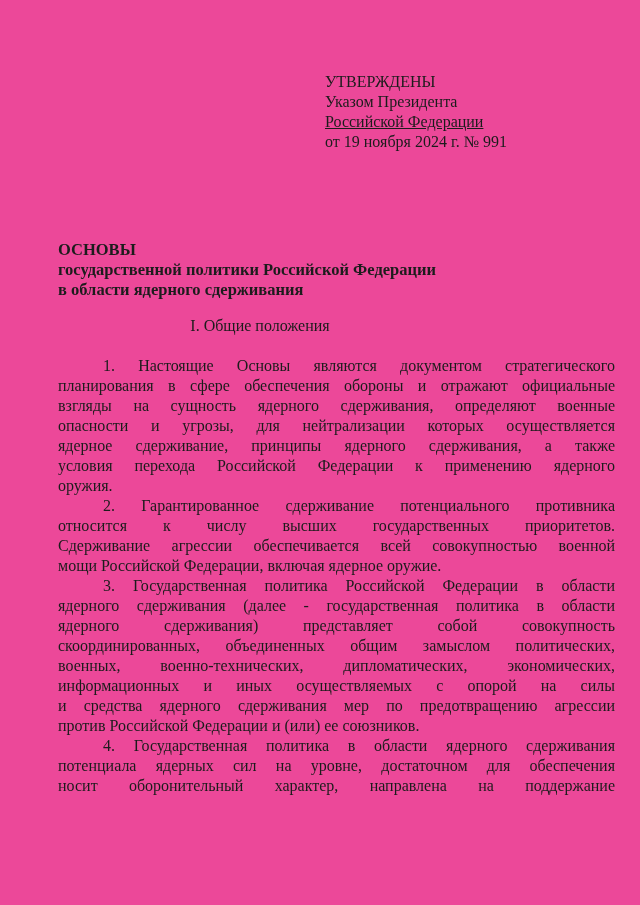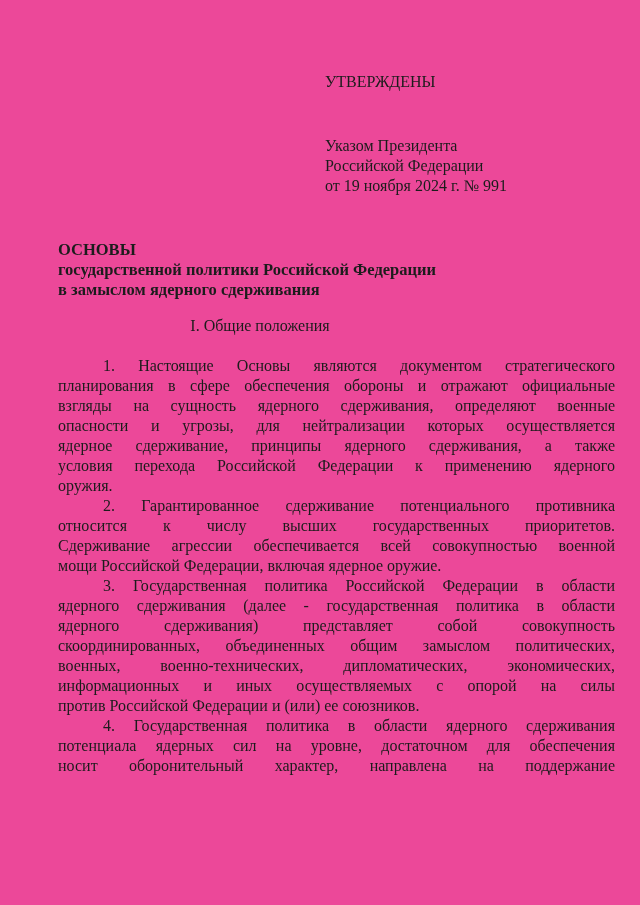--- a/index.html
+++ b/index.html
@@ -60,29 +60,29 @@
     text-align-last: left;
   }
 </style>
 </head>
 <body>
 
 <div class="page">
 
   <div class="approval-block">
     <div class="line end">УТВЕРЖДЕНЫ</div>
-    <div class="line end" style="text-align:right;margin-top:44px;">Указом Президента</div>
-    <div class="line end" style="text-align:center;">Российской Федерации</div>
+    <div class="line end" style="text-align:right;">Указом Президента</div>
+    <div class="line end" style="text-align:center;text-decoration:underline;">Российской Федерации</div>
     <div class="line end" style="">от 19 ноября 2024 г. № 991</div>
   </div>
 
   <div class="title-block">
     <div>ОСНОВЫ</div>
     <div>государственной политики Российской Федерации</div>
-    <div>в замыслом ядерного сдерживания</div>
+    <div>в области ядерного сдерживания</div>
   </div>
 
   <div class="section-heading">I. Общие положения</div>
 
   <div class="body-text">
 
     <div>
       <div class="line first">1. Настоящие Основы являются документом стратегического</div>
       <div class="line">планирования в сфере обеспечения обороны и отражают официальные</div>
       <div class="line">взгляды на сущность ядерного сдерживания, определяют военные</div>
@@ -99,20 +99,21 @@
       <div class="line end">мощи Российской Федерации, включая ядерное оружие.</div>
     </div>
 
     <div>
       <div class="line first">3. Государственная политика Российской Федерации в области</div>
       <div class="line">ядерного сдерживания (далее - государственная политика в области</div>
       <div class="line">ядерного сдерживания) представляет собой совокупность</div>
       <div class="line">скоординированных, объединенных общим замыслом политических,</div>
       <div class="line">военных, военно-технических, дипломатических, экономических,</div>
       <div class="line">информационных и иных осуществляемых с опорой на силы</div>
+      <div class="line">и средства ядерного сдерживания мер по предотвращению агрессии</div>
       <div class="line end">против Российской Федерации и (или) ее союзников.</div>
     </div>
 
     <div>
       <div class="line first">4. Государственная политика в области ядерного сдерживания</div>
       <div class="line">потенциала ядерных сил на уровне, достаточном для обеспечения</div>
       <div class="line">носит оборонительный характер, направлена на поддержание</div>
     </div>
 
   </div>

